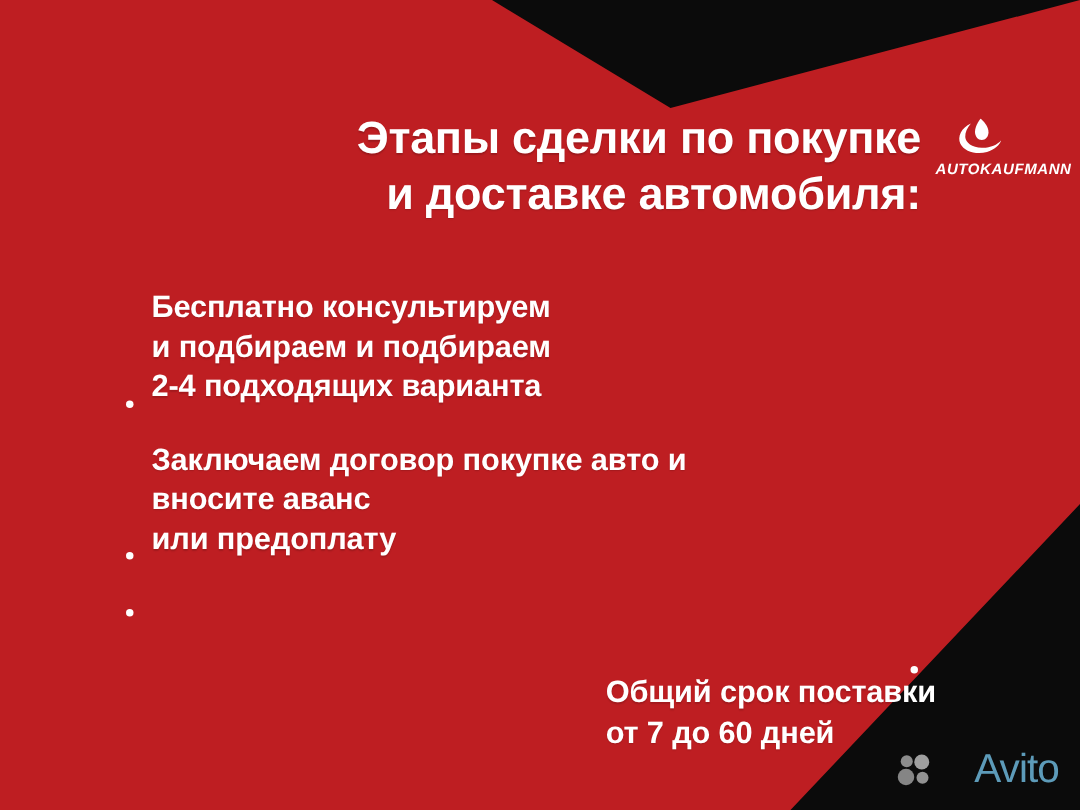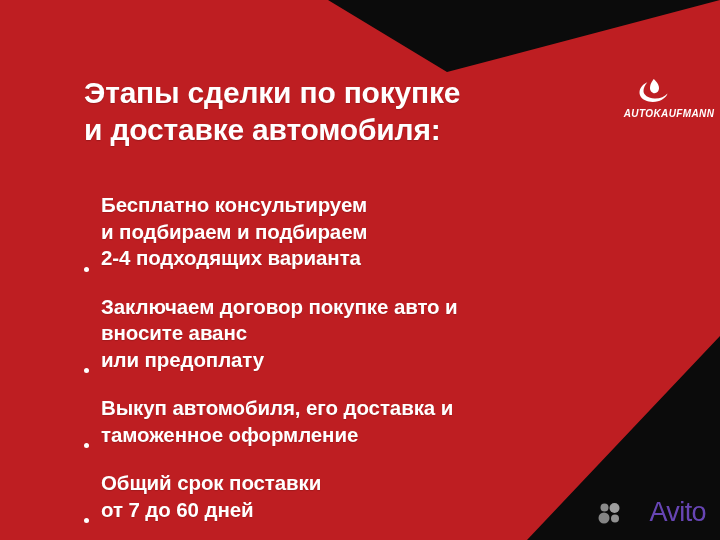--- a/index.html
+++ b/index.html
@@ -31,20 +31,21 @@
     left: 84px;
     top: 74px;
     width: 530px;
     color: #ffffff;
     font-weight: 700;
     font-size: 30px;
     line-height: 37px;
     letter-spacing: -0.2px;
     white-space: pre-line;
     text-shadow: 0 1px 1px rgba(0,0,0,0.18);
+    text-align: right;
   }
 
   
   .brand {
     position: absolute;
     left: 594px;
     top: 79px;
     width: 118px;
     display: flex;
     flex-direction: column;
@@ -71,21 +72,21 @@
     position: absolute;
     left: 84px;
     top: 192px;
     width: 540px;
   }
   .bullet-row {
     display: flex;
     align-items: flex-end;
     margin-bottom: 22px;
   }
-  .bullet-row:last-child { margin-bottom: 12px; }
+  .bullet-row:last-child { margin-bottom: 12px; flex-direction: column; }
   .bullet-dot {
     flex: 0 0 auto;
     width: 5px;
     height: 5px;
     border-radius: 50%;
     background: #ffffff;
     margin-top: 11px;
     margin-right: 12px;
   }
   .bullet-text {
@@ -107,21 +108,21 @@
     align-items: center;
     opacity: 0.72;
   }
   .avito-mark {
     width: 22px;
     height: 22px;
     display: block;
     margin-right: 4px;
   }
   .avito-word {
-    color: #8b5cf6;
+    color: #7dd3fc;
     font-size: 27px;
     font-weight: 400;
     letter-spacing: -0.6px;
     line-height: 27px;
     margin-left: 25px;
   }
 </style>
 </head>
 <body>
 
@@ -156,22 +157,20 @@
 2-4 подходящих варианта</span>
     </div>
     <div class="bullet-row">
       <span class="bullet-dot"></span>
       <span class="bullet-text">Заключаем договор покупке авто и
 вносите аванс
 или предоплату</span>
     </div>
     <div class="bullet-row">
       <span class="bullet-dot"></span>
-      <span class="bullet-text">Выкуп автомобиля, его доставка и
-таможенное оформление</span>
     </div>
     <div class="bullet-row">
       <span class="bullet-dot"></span>
       <span class="bullet-text">Общий срок поставки
 от 7 до 60 дней</span>
     </div>
   </div>
 
   <div class="avito">
     <svg class="avito-mark" viewBox="0 0 44 44" aria-hidden="true">

